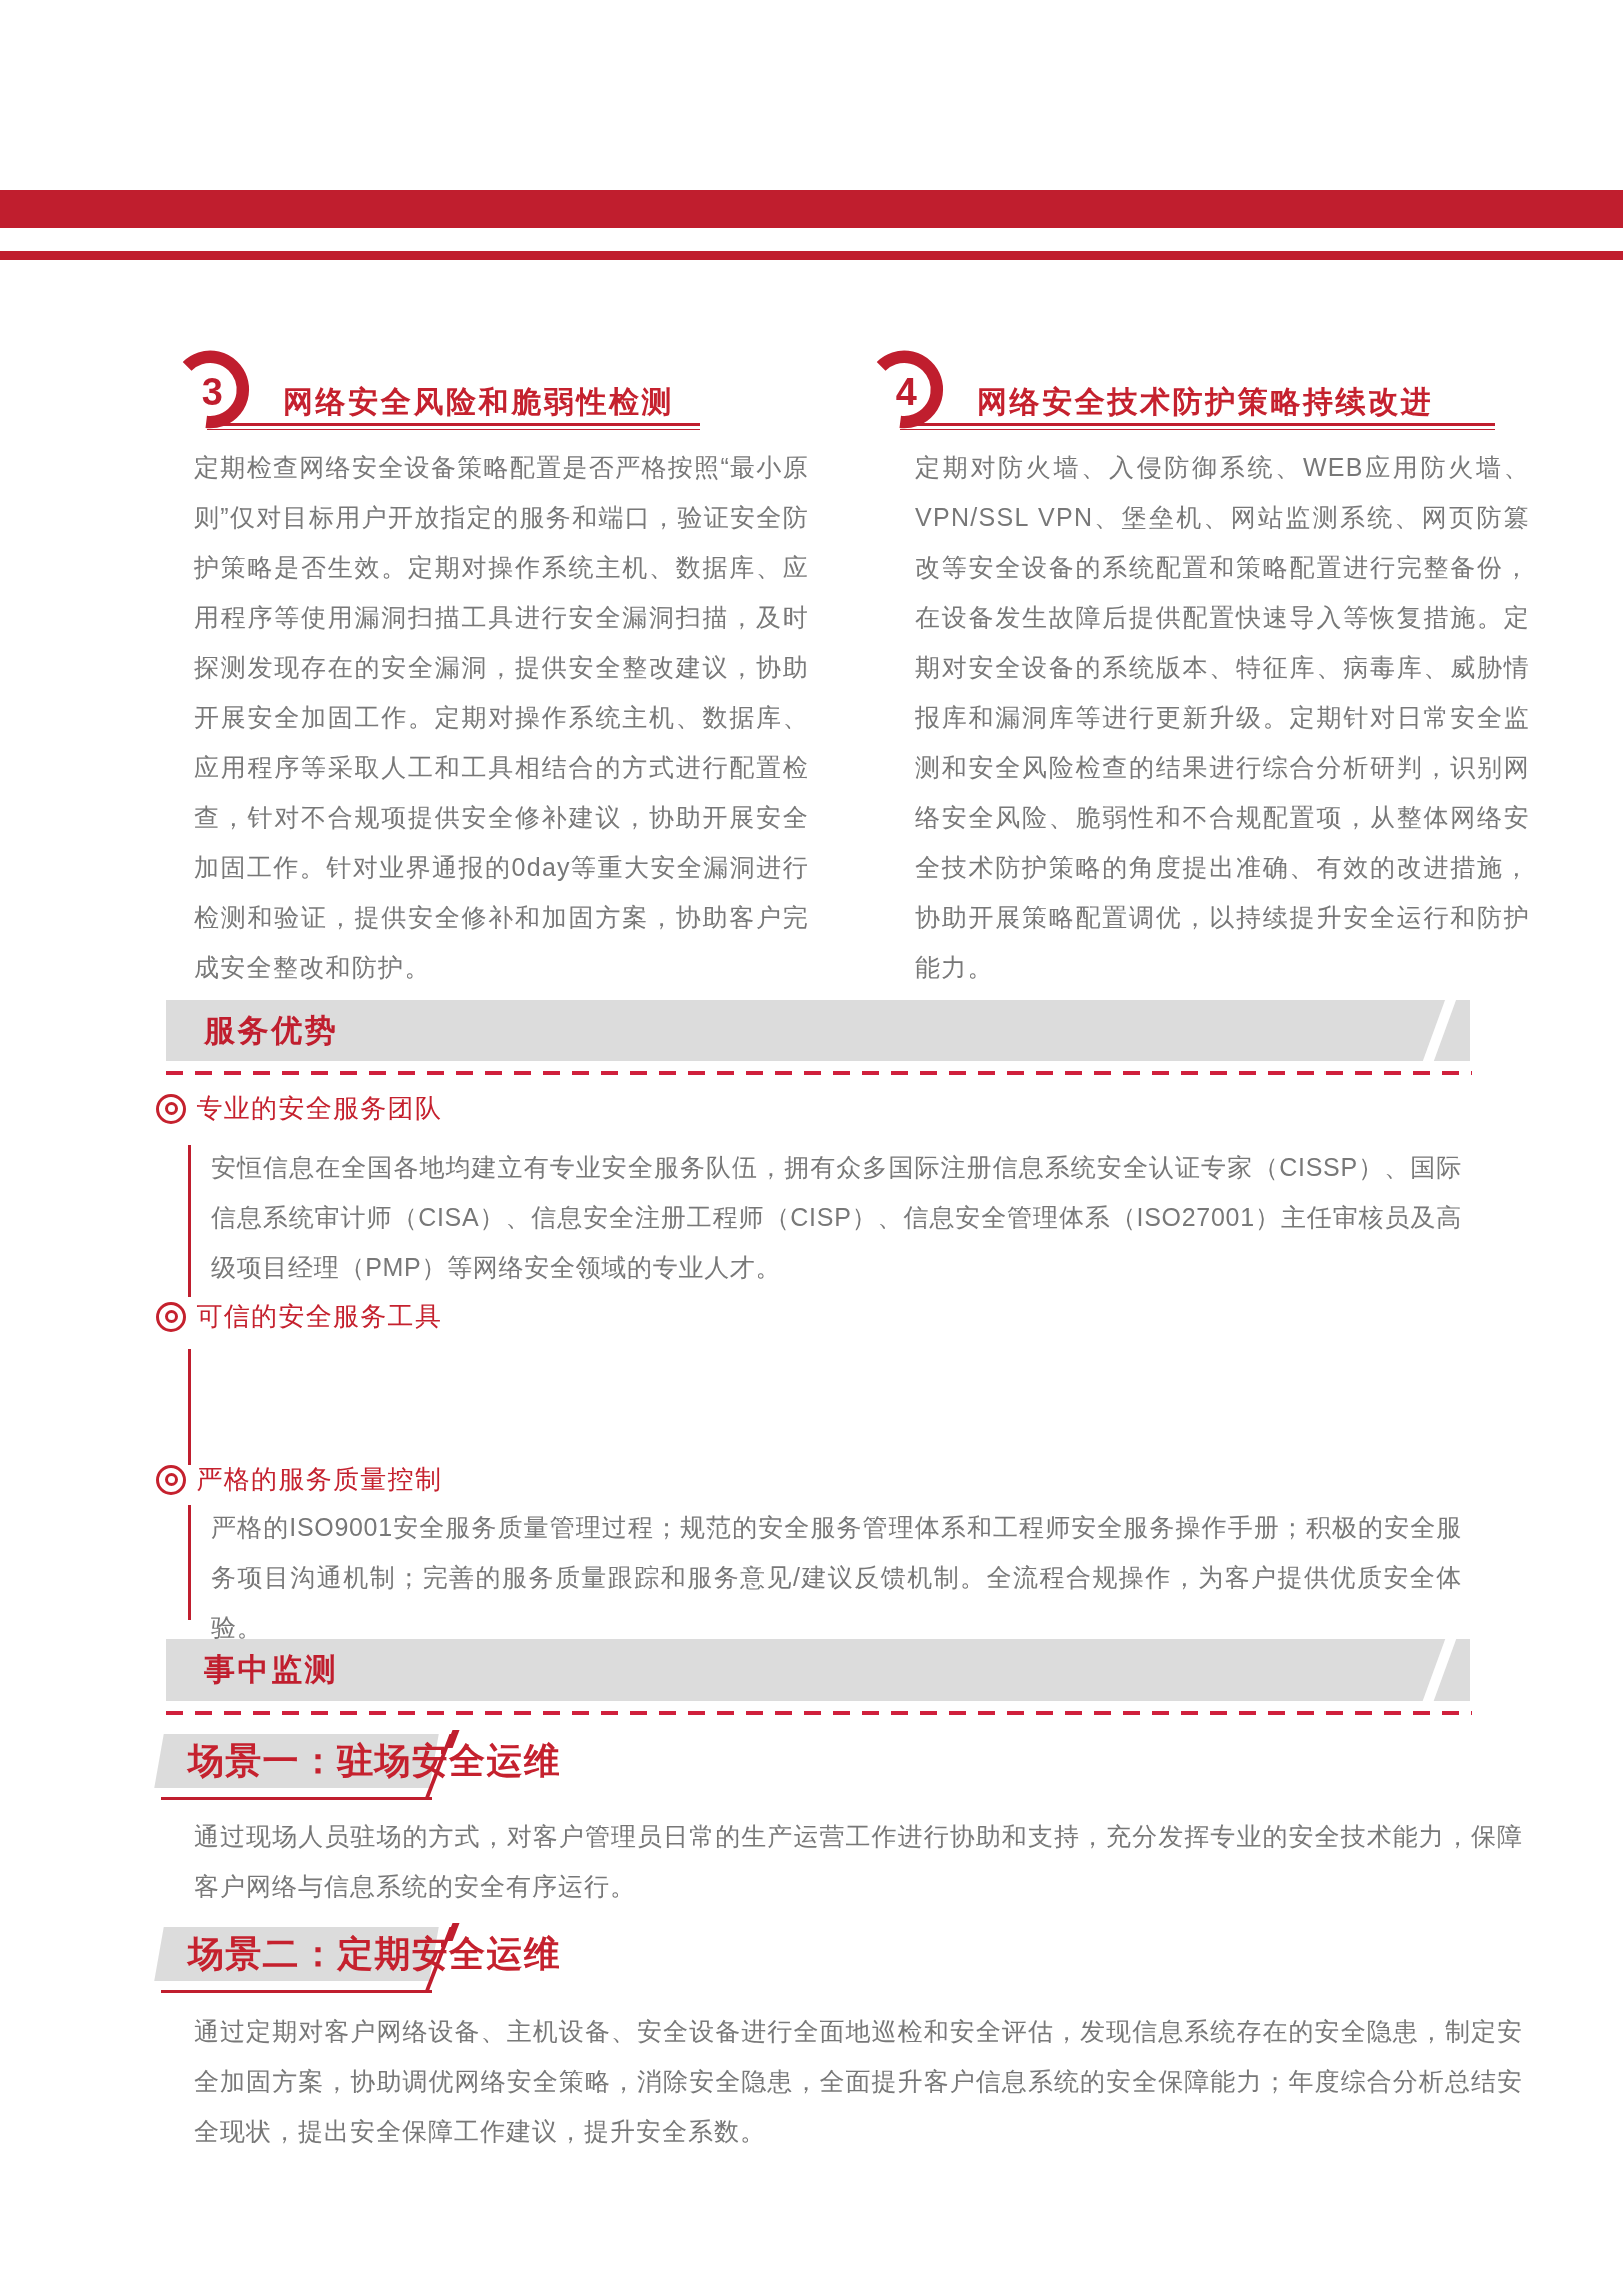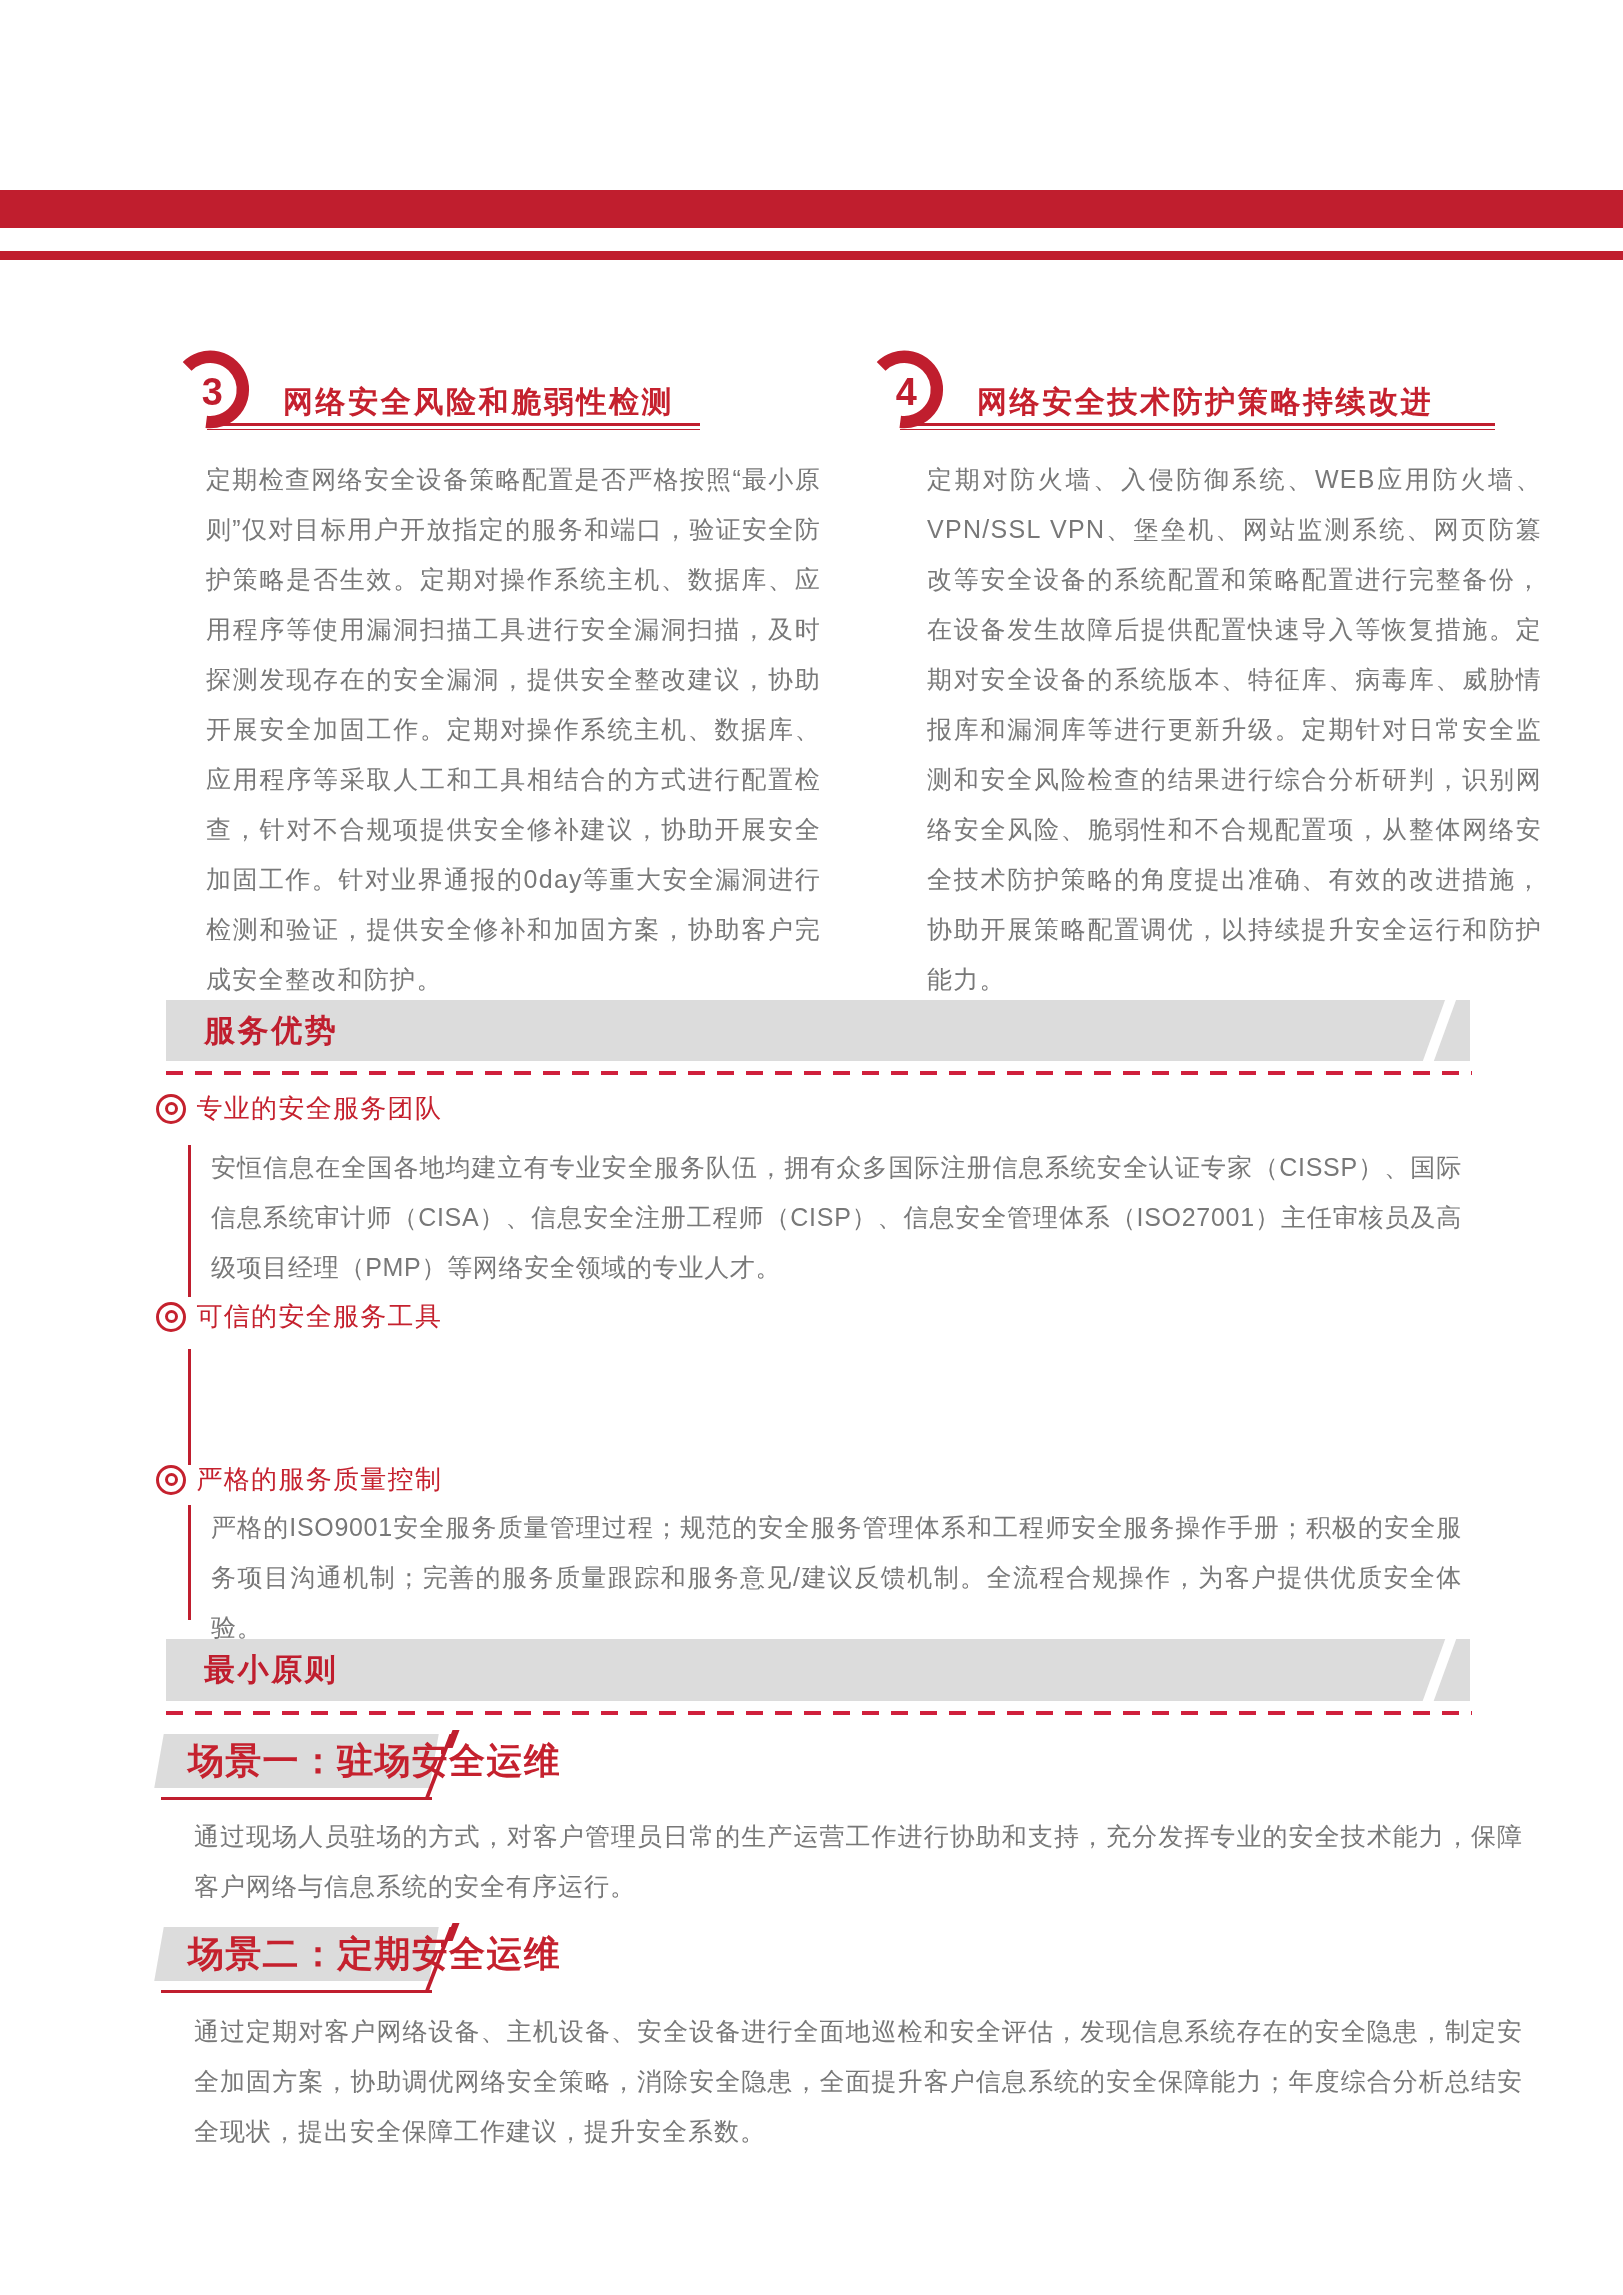--- a/index.html
+++ b/index.html
@@ -18,21 +18,21 @@
   .badge text{fill:#c01e2e;font-weight:bold;font-size:58px;font-family:"Liberation Sans",sans-serif;}
   .sec-title{
     position:absolute;top:370px;margin:12px;font-size:30px;font-weight:bold;color:#c5212e;
     letter-spacing:2.6px;white-space:nowrap;
   }
   .sec-underline{
     position:absolute;top:423px;height:6.5px;box-sizing:border-box;
     border-top:3.3px solid #c01e2e;border-bottom:1.3px solid #c01e2e;
   }
   .col-body{
-    position:absolute;top:442px;width:615px;margin:12px;
+    position:absolute;top:442px;width:615px;margin:0;
     font-size:25px;line-height:50px;letter-spacing:1.3px;color:#787878;text-align:justify;
   }
 
   
   .banner{
     position:absolute;left:166px;width:1304px;background:#dcdcdc;overflow:hidden;
   }
   .banner-title{
     position:absolute;left:38px;top:0;bottom:0;display:flex;align-items:center;
     font-size:31px;font-weight:bold;color:#c01e2e;letter-spacing:2.6px;
@@ -130,21 +130,21 @@
   <div class="adv-head" style="top:1462px">
     <span class="bullseye">
         <span class="inner"></span>
       </span>
     <span class="adv-title">严格的服务质量控制</span>
   </div>
   <div class="redline" style="top:1505px;height:115px"></div>
   <p class="adv-body" style="top:1502px">严格的ISO9001安全服务质量管理过程；规范的安全服务管理体系和工程师安全服务操作手册；积极的安全服务项目沟通机制；完善的服务质量跟踪和服务意见/建议反馈机制。全流程合规操作，为客户提供优质安全体验。</p>
 
   <div class="banner" style="top:1639px;height:62px">
-    <span class="banner-title">最小原则</span>
+    <span class="banner-title">事中监测</span>
     <span class="banner-slash"></span>
   </div>
   <div class="dash-line" style="top:1711px"></div>
 
   <div class="scene-label" style="top:1734px">
     <span class="scene-box"></span>
     <span class="scene-text">场景一：驻场安全运维</span>
     <span class="scene-slash"></span>
     <span class="scene-tick"></span>
     <span class="scene-underline"></span>

